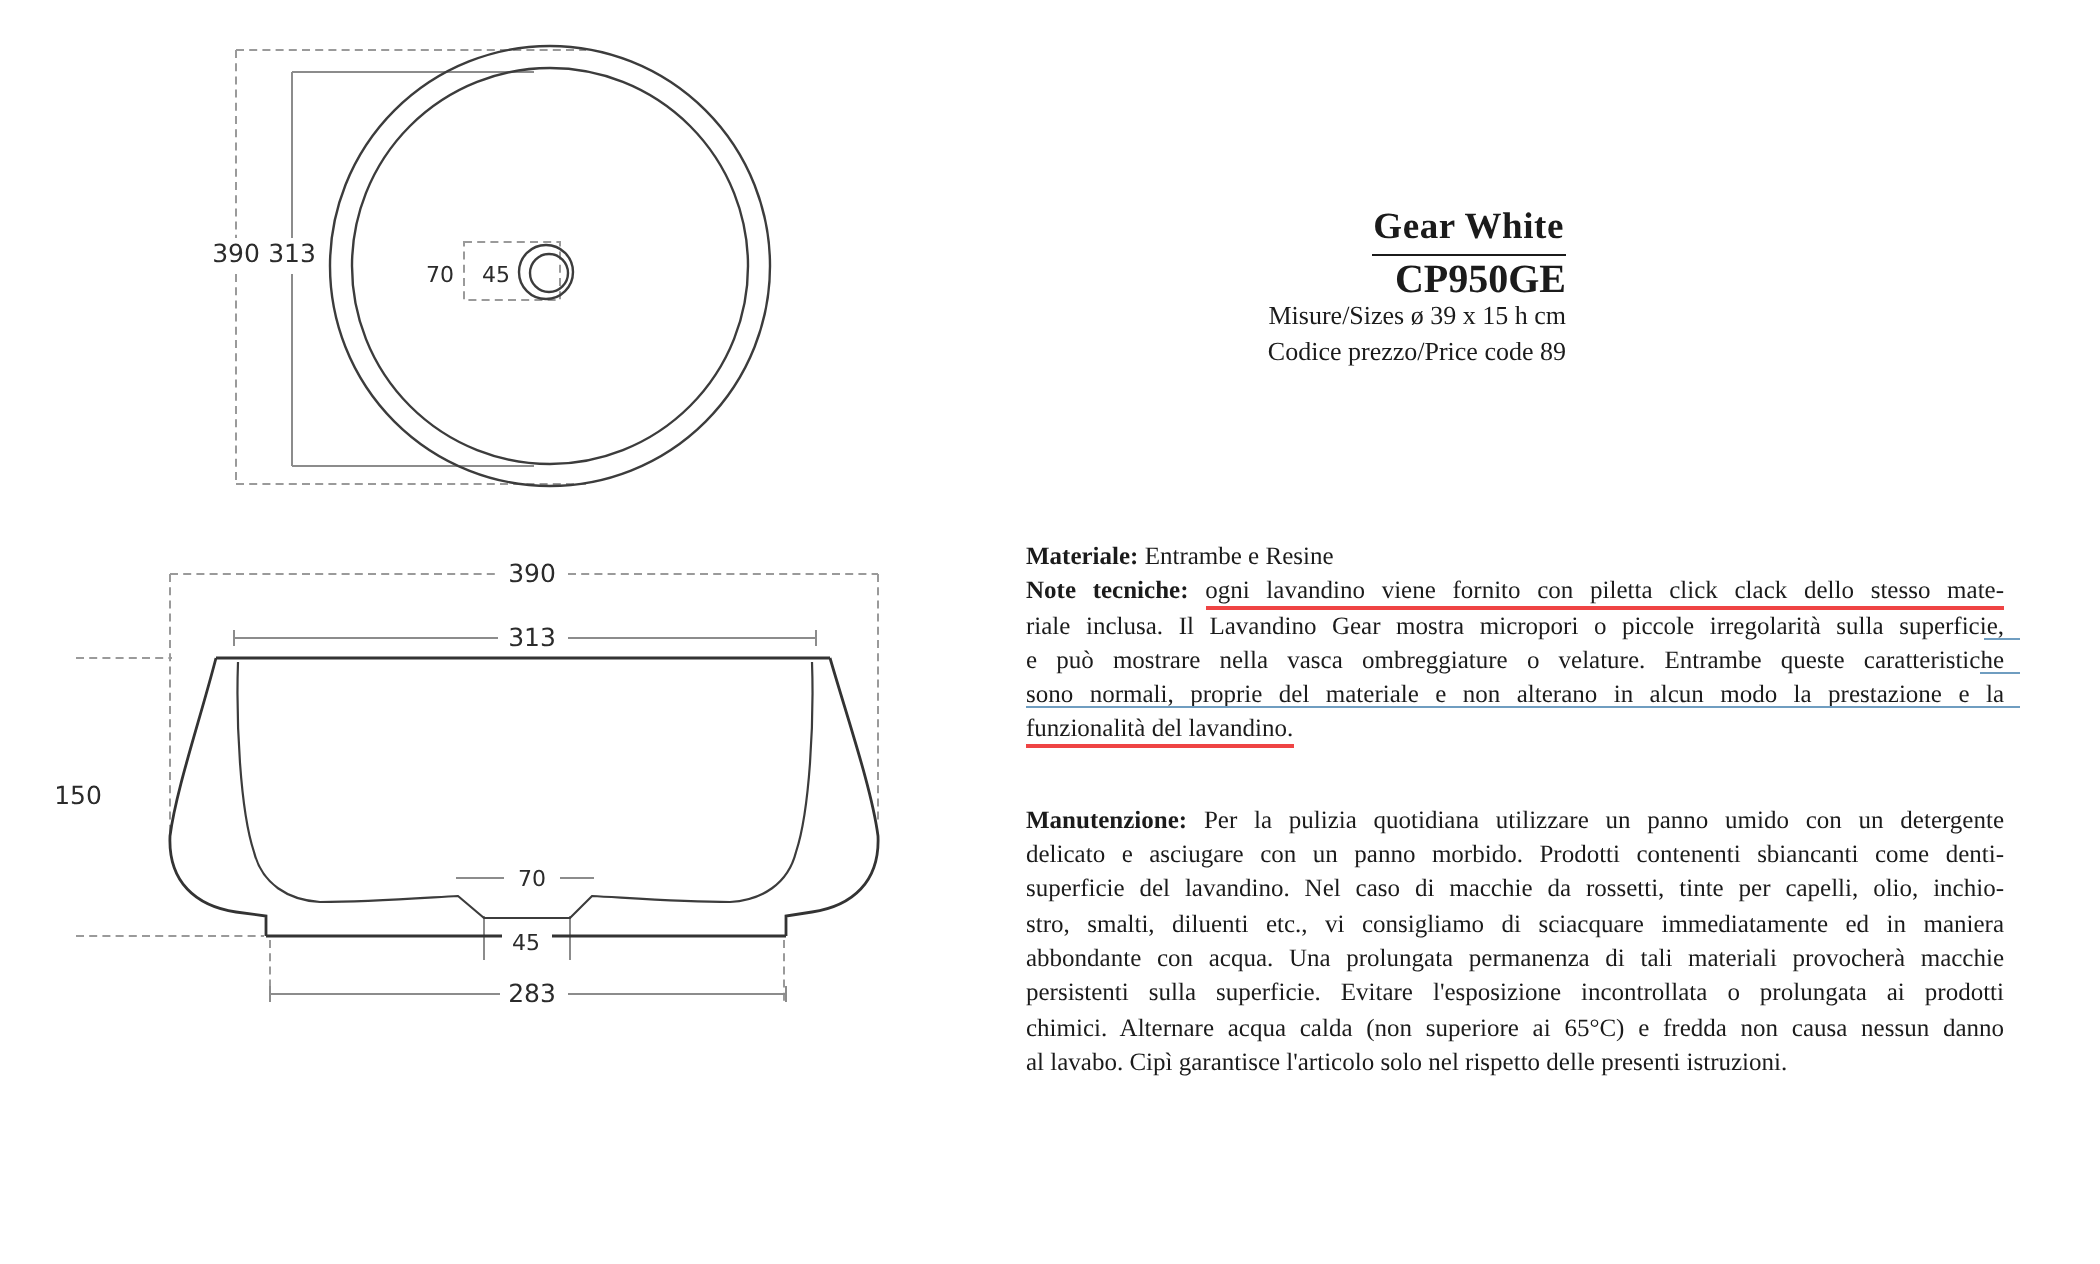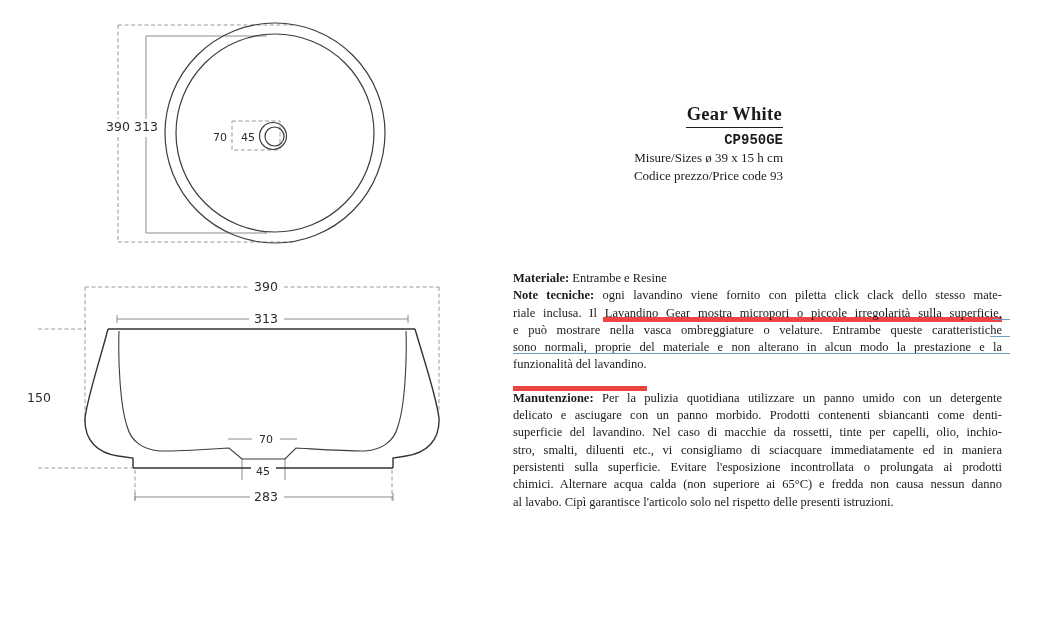--- a/index.html
+++ b/index.html
@@ -13,28 +13,28 @@
   .out{fill:none;stroke:#333333;stroke-width:1.4;}
   .inr{fill:none;stroke:#3c3c3c;stroke-width:1.1;}
   .dim{fill:none;stroke:#8c8c8c;stroke-width:1;}
   .dsh{fill:none;stroke:#9a9a9a;stroke-width:1;stroke-dasharray:4 2.6;}
   .dtx{font-family:"DejaVu Sans","Liberation Sans",sans-serif;font-size:12.5px;fill:#2b2b2b;text-anchor:middle;}
   .sm {font-size:11px;}
   
   .header{position:absolute;left:481px;top:104px;width:302px;text-align:right;}
   .title{display:inline-block;font-size:18.5px;font-weight:bold;letter-spacing:.3px;
          border-bottom:1.6px solid #1b1b1b;padding:0 1px 3px 1px;line-height:20px;}
-  .code{font-size:14px;font-weight:bold;line-height:17px;margin-top:4px;font-family:Liberation Mono, monospace;}
+  .code{font-size:20px;font-weight:bold;line-height:17px;margin-top:4px;}
   .hline{font-size:13px;line-height:17.5px;text-align:right;}
   .specs{position:absolute;left:513px;top:270px;width:489px;}
   .tl{position:relative;line-height:17.3px;font-size:12.5px;}
   .j{text-align:justify;text-align-last:justify;}
   .b{font-weight:bold;}
-  .manut{margin-top:16px;}
-  .unote{border-bottom:5px solid #ef4444;padding-bottom:15px;}
+  .manut{margin-top:28px;}
+  .unote{border-bottom:2px solid #ef4444;padding-bottom:1px;}
   .rt{position:absolute;height:0;border-top:1px solid #6f9dc0;bottom:2px;}
 </style>
 </head>
 <body>
 
 <svg class="drawing" style="left:35px;top:10px" width="380" height="250" viewBox="35 10 380 250">
 
   <path class="dsh" d="M118,25 H293 M118,242 H293 M118,25 V119 M118,137 V242"></path>
 
   <path class="dim" d="M146,36 H267 M146,233 H267 M146,36 V119 M146,137 V233"></path>
@@ -81,21 +81,21 @@
   <text class="dtx sm" x="266" y="443">70</text>
   <text class="dtx sm" x="263" y="475">45</text>
 </svg>
 
 <div class="header">
   <div>
     <span class="title">Gear White</span>
   </div>
   <div class="code">CP950GE</div>
   <div class="hline">Misure/Sizes ø 39 x 15 h cm</div>
-  <div class="hline">Codice prezzo/Price code 93</div>
+  <div class="hline">Codice prezzo/Price code 89</div>
 </div>
 
 <div class="specs">
 
   <div class="tl">
     <span class="b">Materiale:</span>
     <span>Entrambe e Resine</span>
   </div>
 
   <div class="tl j">
@@ -119,17 +119,18 @@
   </div>
 
   <div class="manut">
     <div class="tl j">
       <span class="b">Manutenzione:</span>
       <span>Per la pulizia quotidiana utilizzare un panno umido con un detergente</span>
     </div>
     <div class="tl j"><span>delicato e asciugare con un panno morbido. Prodotti contenenti sbiancanti come denti-</span></div>
     <div class="tl j"><span>superficie del lavandino. Nel caso di macchie da rossetti, tinte per capelli, olio, inchio-</span></div>
     <div class="tl j"><span>stro, smalti, diluenti etc., vi consigliamo di sciacquare immediatamente ed in maniera</span></div>
+    <div class="tl j"><span>abbondante con acqua. Una prolungata permanenza di tali materiali provocherà macchie</span></div>
     <div class="tl j"><span>persistenti sulla superficie. Evitare l'esposizione incontrollata o prolungata ai prodotti</span></div>
     <div class="tl j"><span>chimici. Alternare acqua calda (non superiore ai 65°C) e fredda non causa nessun danno</span></div>
     <div class="tl"><span>al lavabo. Cipì garantisce l'articolo solo nel rispetto delle presenti istruzioni.</span></div>
   </div>
 </div>
 
 </body></html>

